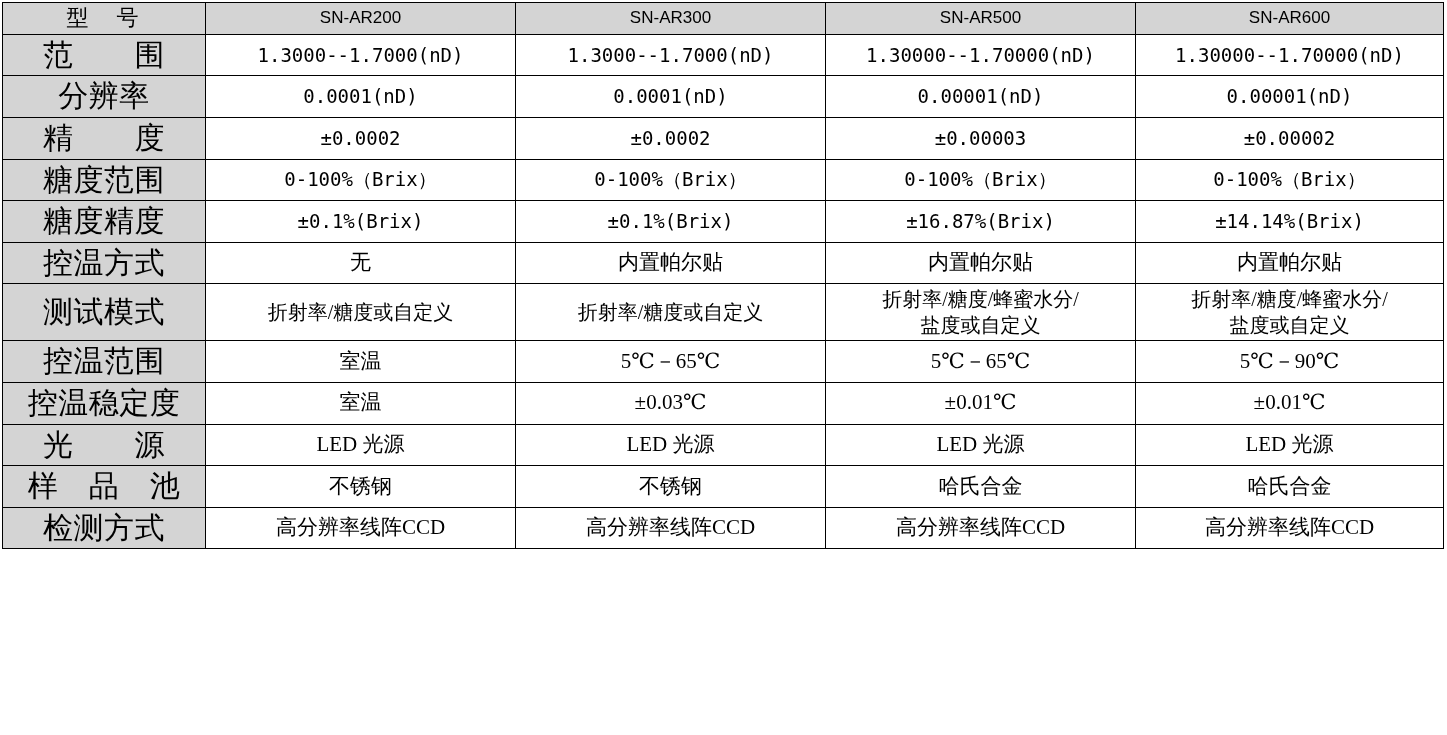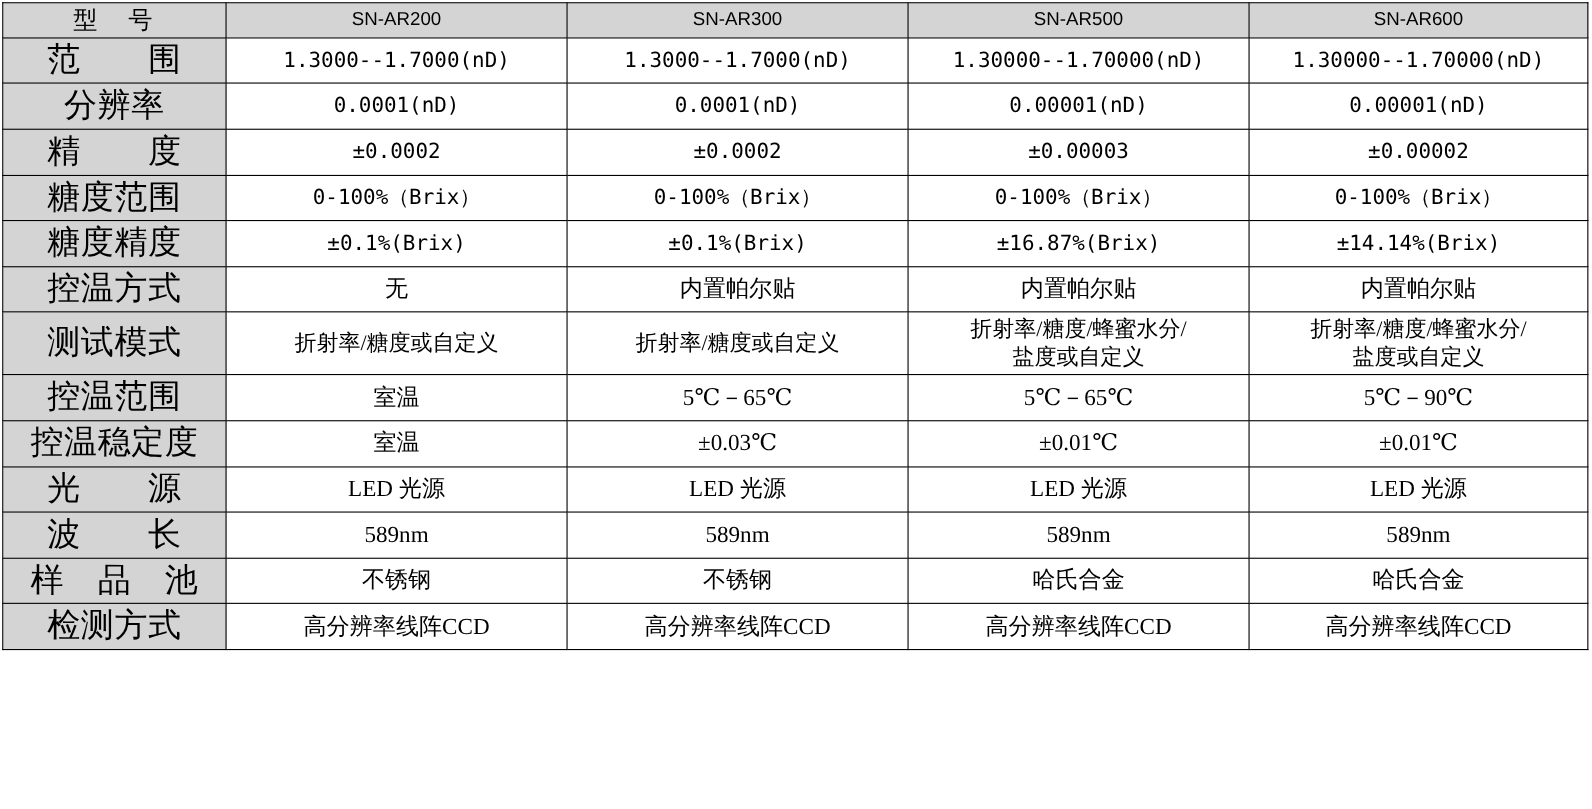--- a/index.html
+++ b/index.html
@@ -148,27 +148,20 @@
         <td class="val">±0.01℃</td>
       </tr>
       <tr>
         <td class="label">光　　源</td>
         <td class="val">LED 光源</td>
         <td class="val">LED 光源</td>
         <td class="val">LED 光源</td>
         <td class="val">LED 光源</td>
       </tr>
       <tr>
-        <td class="label">波　　长</td>
-        <td class="val">589nm</td>
-        <td class="val">589nm</td>
-        <td class="val">589nm</td>
-        <td class="val">589nm</td>
-      </tr>
-      <tr>
         <td class="label">样　品　池</td>
         <td class="val">不锈钢</td>
         <td class="val">不锈钢</td>
         <td class="val">哈氏合金</td>
         <td class="val">哈氏合金</td>
       </tr>
       <tr>
         <td class="label">检测方式</td>
         <td class="val">高分辨率线阵CCD</td>
         <td class="val">高分辨率线阵CCD</td>

